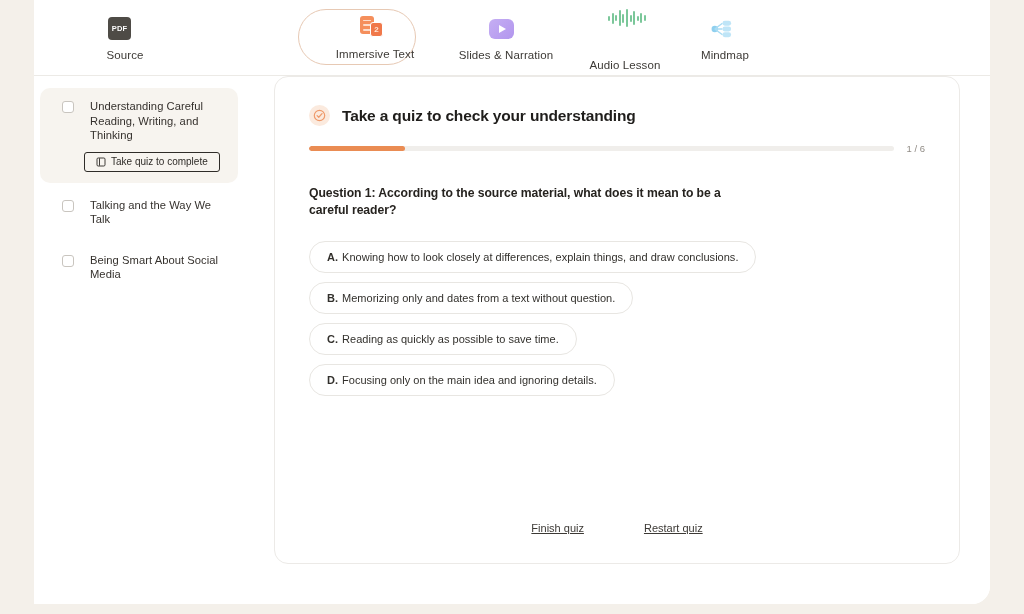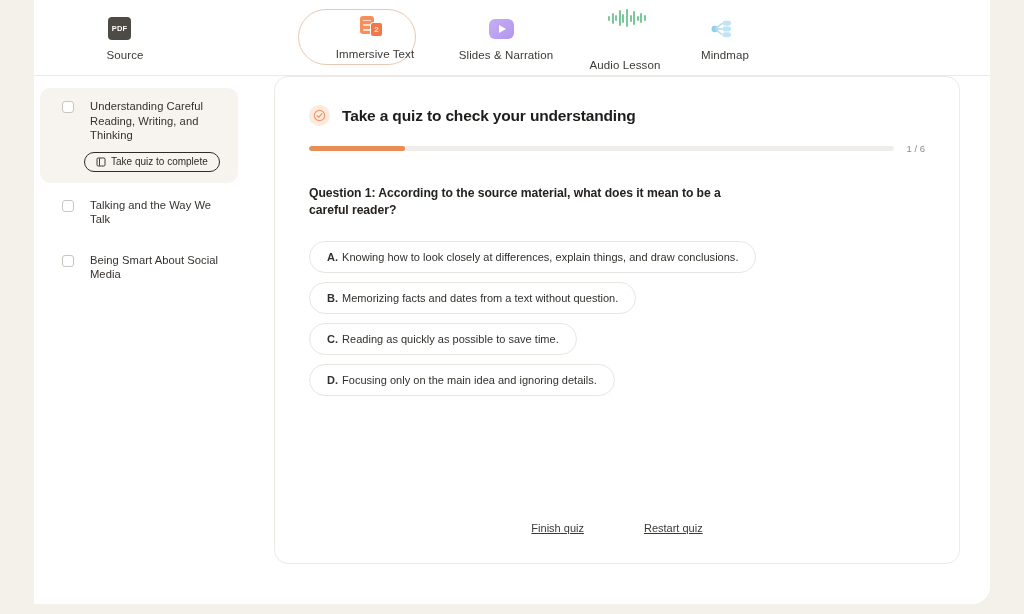--- a/index.html
+++ b/index.html
@@ -190,21 +190,21 @@
   }
 
   .quiz-pill {
     margin-top: 9px;
     margin-left: 22px;
     align-self: flex-start;
     display: inline-flex;
     align-items: center;
     gap: 5px;
     border: 1px solid #2f2c28;
-    border-radius: 10px;
+    border-radius: 3px;
     padding: 3.5px 11px;
     font-size: 10px;
     color: #2f2c28;
     background: transparent;
     cursor: pointer;
     white-space: nowrap;
   }
 
   
   .quiz-card {
@@ -430,21 +430,21 @@
 
         <div class="question-text">Question 1: According to the source material, what does it mean to be a careful reader?</div>
 
         <div class="options">
           <div class="option">
             <span class="opt-letter">A.</span>
             <span>Knowing how to look closely at differences, explain things, and draw conclusions.</span>
           </div>
           <div class="option">
             <span class="opt-letter">B.</span>
-            <span>Memorizing facts and dates from a text without question.</span>
+            <span>Memorizing only and dates from a text without question.</span>
           </div>
           <div class="option">
             <span class="opt-letter">C.</span>
             <span>Reading as quickly as possible to save time.</span>
           </div>
           <div class="option">
             <span class="opt-letter">D.</span>
             <span>Focusing only on the main idea and ignoring details.</span>
           </div>
         </div>

